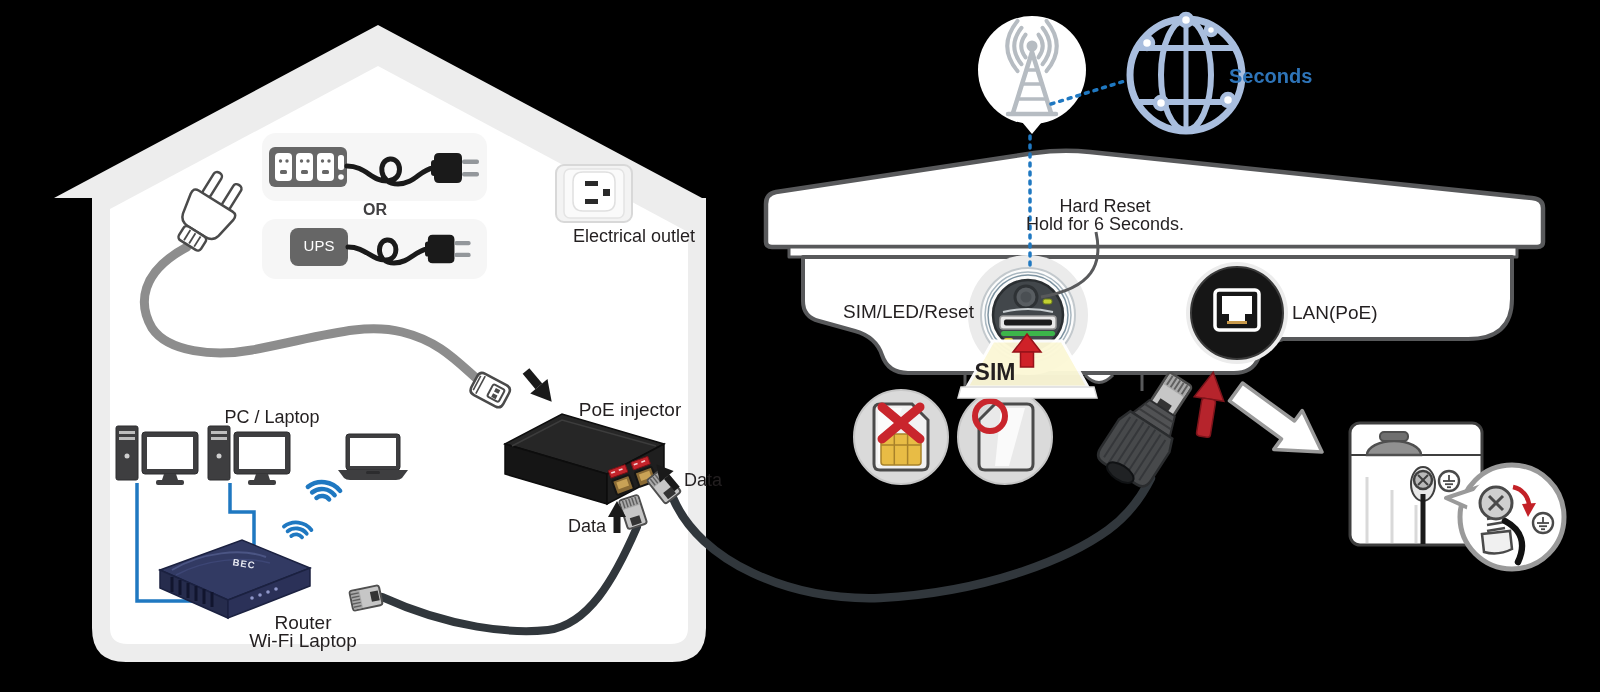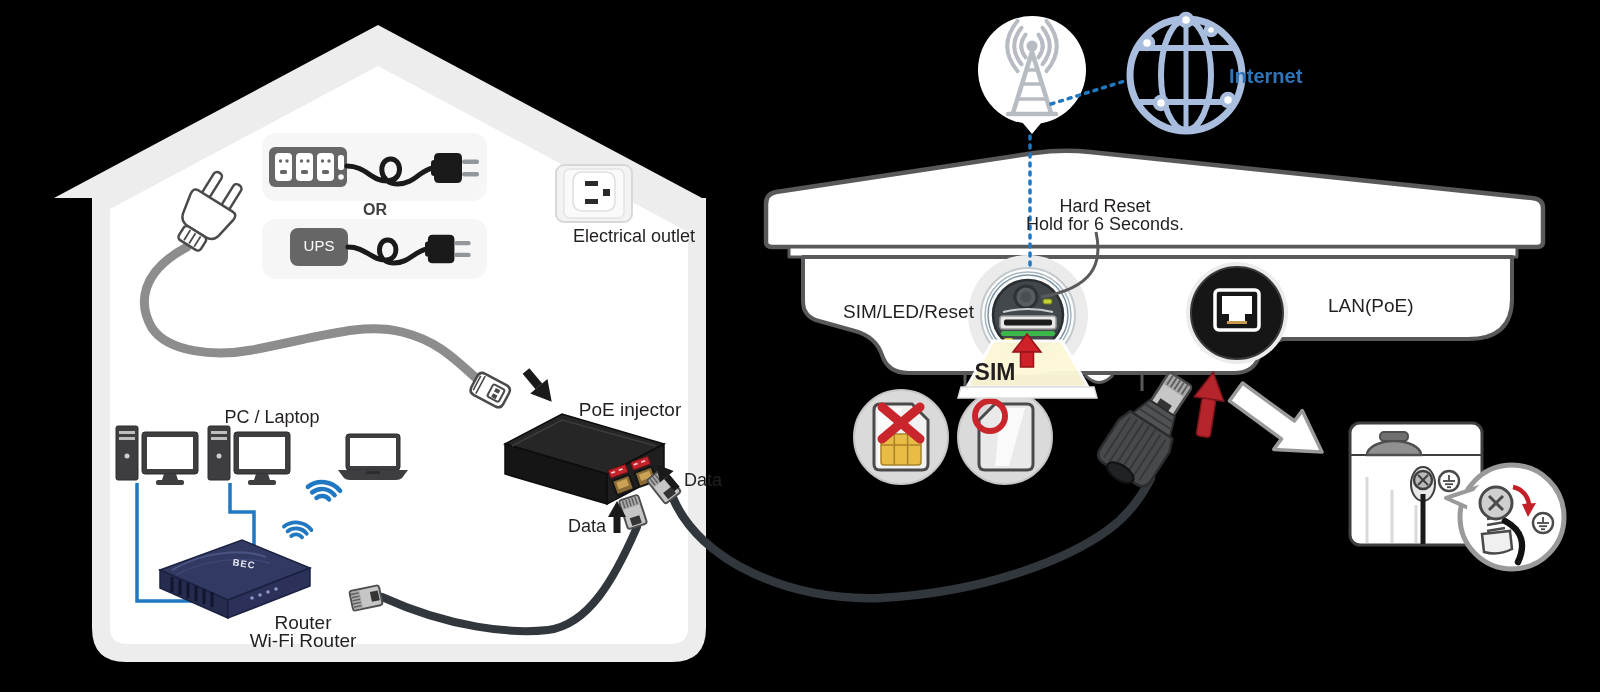--- a/index.html
+++ b/index.html
@@ -427,22 +427,22 @@
 </svg>
 
 <div class="lbl ctr" style="left:272px;top:407px;">PC / Laptop</div>
 <div class="lbl ctr sz16 b" style="left:375px;top:201px;">OR</div>
 <div class="lbl ctr ups" style="left:319px;top:238px;">UPS</div>
 <div class="lbl ctr" style="left:594px;top:226px;margin-left:40px;">Electrical outlet</div>
 <div class="lbl ctr sz19" style="left:630px;top:399px;">PoE injector</div>
 <div class="lbl" style="left:568px;top:516px;">Data</div>
 <div class="lbl" style="left:684px;top:470px;">Data</div>
 <div class="lbl ctr sz19" style="left:303px;top:612px;">Router</div>
-<div class="lbl ctr sz19" style="left:303px;top:630px;">Wi-Fi Router</div>
+<div class="lbl ctr sz19" style="left:303px;top:630px;">Wi-Fi Laptop</div>
 <div class="lbl bec" style="left:244px;top:559px;">BEC</div>
-<div class="lbl internet" style="left:1229px;top:65px;">Internet</div>
+<div class="lbl internet" style="left:1229px;top:65px;">Seconds</div>
 <div class="lbl ctr" style="left:1105px;top:196px;">Hard Reset</div>
 <div class="lbl ctr" style="left:1105px;top:214px;">Hold for 6 Seconds.</div>
 <div class="lbl sz19" style="left:843px;top:301px;">SIM/LED/Reset</div>
-<div class="lbl sz19" style="left:1292px;top:295px;margin-left:36px;">LAN(PoE)</div>
+<div class="lbl sz19" style="left:1292px;top:302px;">LAN(PoE)</div>
 <div class="lbl 1 ctr sim" style="left:995px;top:360px;">SIM</div>
 
 </div>
 
 </body></html>

